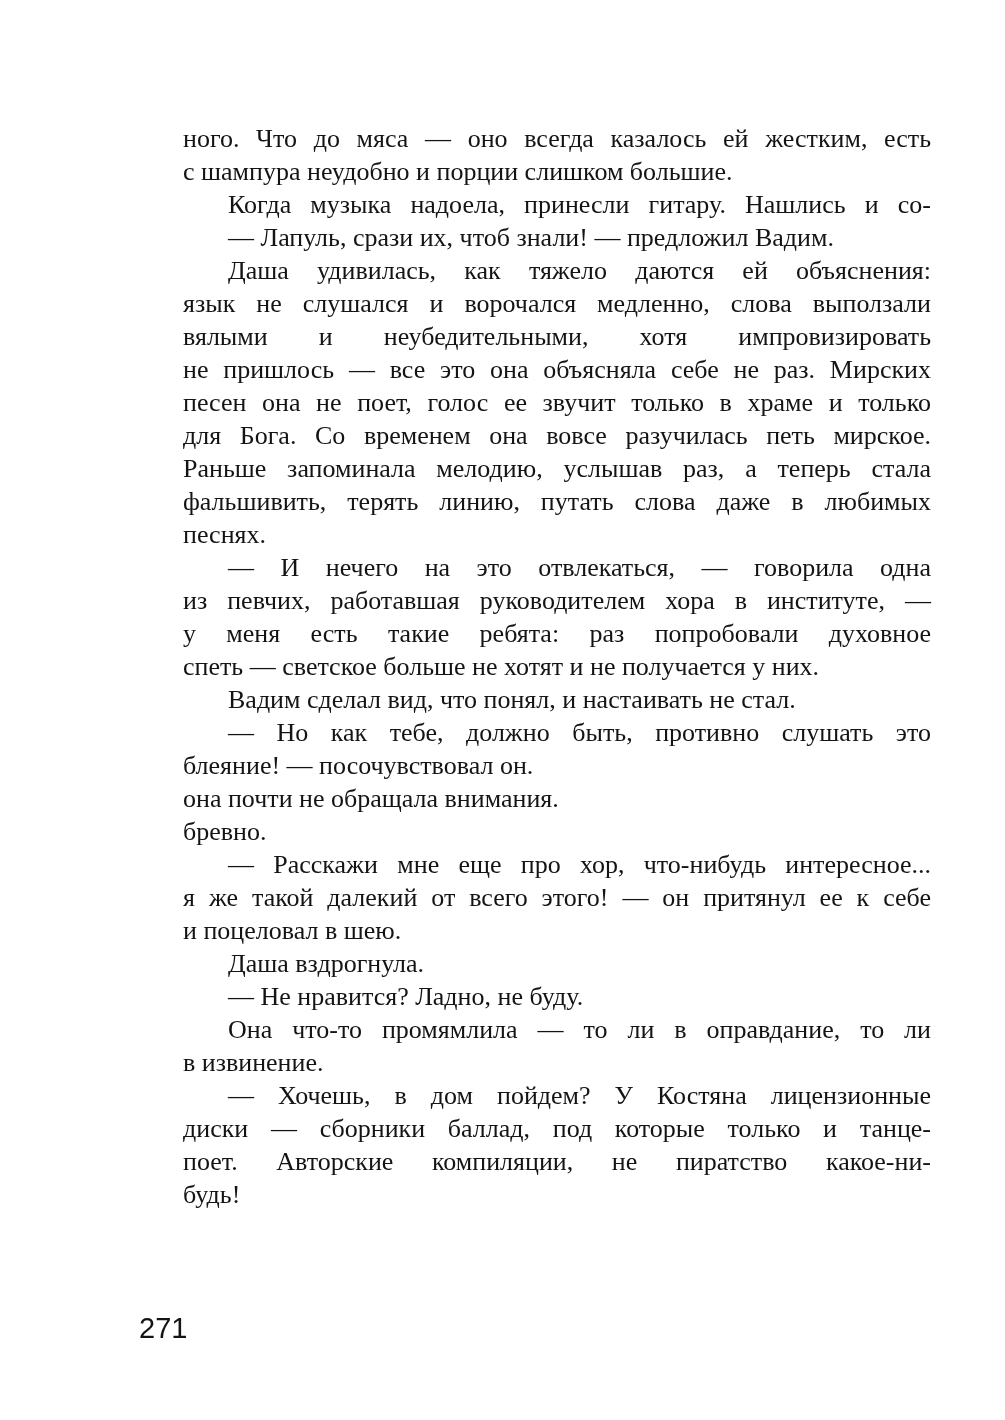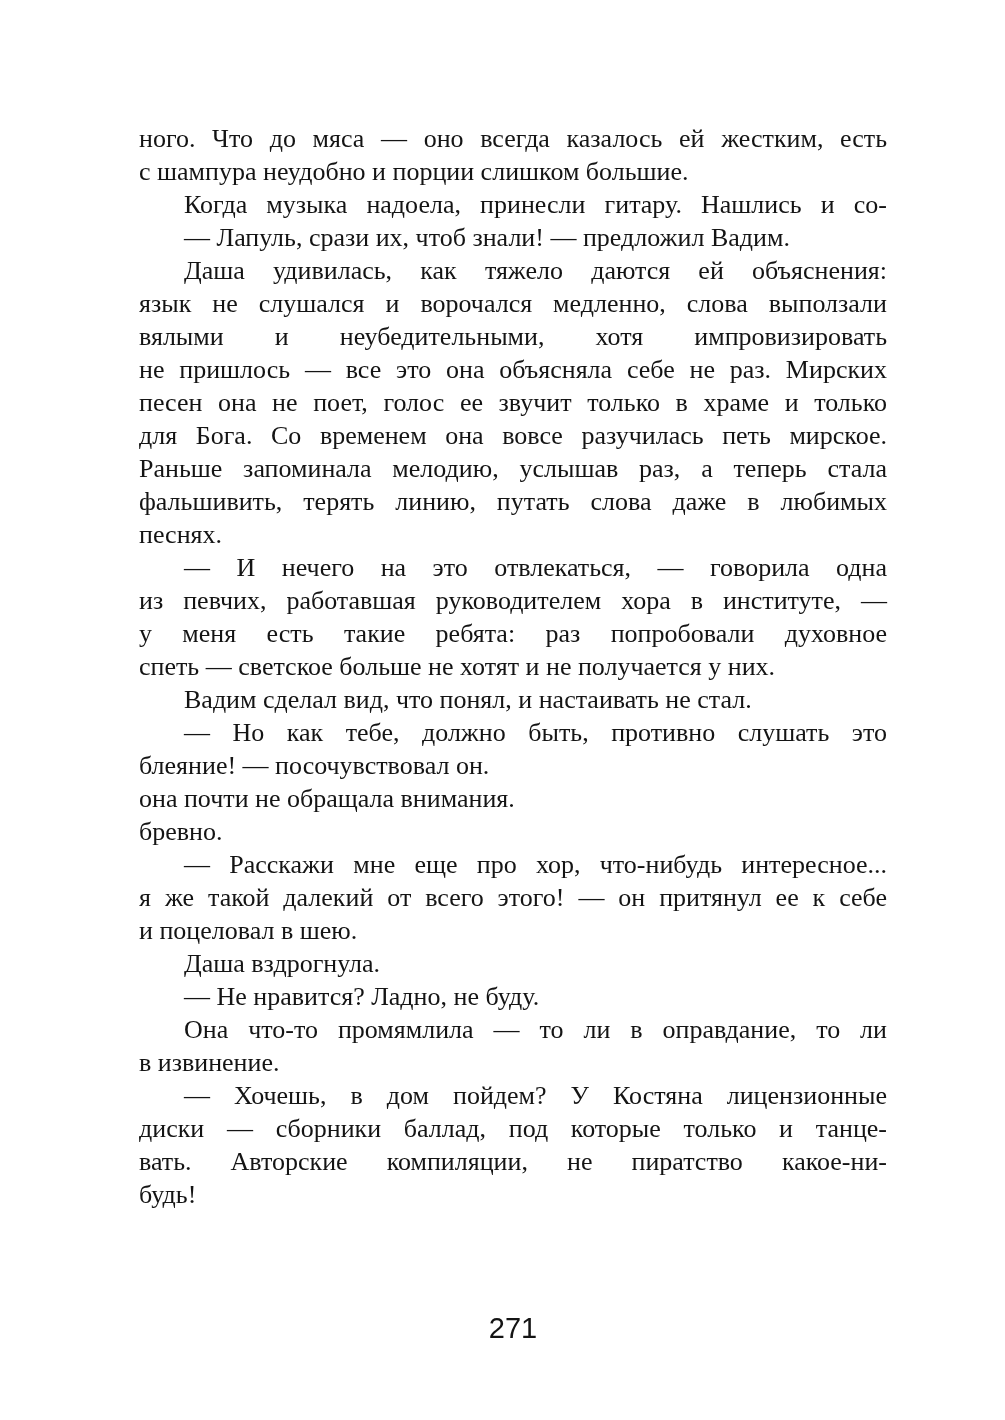--- a/index.html
+++ b/index.html
@@ -19,38 +19,38 @@
     left: 139px;
     top: 122px;
     width: 748px;
     font-family: "Liberation Serif", "DejaVu Serif", serif;
     font-size: 26px;
     line-height: 33px;
     color: #141414;
   }
   .line {
     width: 100%;
+    margin-left: 44px;
   }
   .line.fill {
     text-align: justify;
     text-align-last: justify;
   }
   .line.end {
     text-align: center;
     text-align-last: left;
   }
   .line.indent {
     text-indent: 45px;
   }
   .folio {
     position: absolute;
     left: 139px;
     top: 1312px;
     width: 748px;
-    text-align: center;
   }
   .pagenum {
     font-family: "Liberation Sans", "DejaVu Sans", sans-serif;
     font-size: 29px;
     color: #141414;
   }
 </style>
 </head>
 <body>
 
@@ -80,19 +80,19 @@
       <div class="line end">бревно.</div>
       <div class="line fill indent">— Расскажи мне еще про хор, что-нибудь интересное...</div>
       <div class="line fill">я же такой далекий от всего этого! — он притянул ее к себе</div>
       <div class="line end">и поцеловал в шею.</div>
       <div class="line end indent">Даша вздрогнула.</div>
       <div class="line end indent">— Не нравится? Ладно, не буду.</div>
       <div class="line fill indent">Она что-то промямлила — то ли в оправдание, то ли</div>
       <div class="line end">в извинение.</div>
       <div class="line fill indent">— Хочешь, в дом пойдем? У Костяна лицензионные</div>
       <div class="line fill">диски — сборники баллад, под которые только и танце-</div>
-      <div class="line fill">вать. Авторские компиляции, не пиратство какое-ни-</div>
+      <div class="line fill">поет. Авторские компиляции, не пиратство какое-ни-</div>
       <div class="line end">будь!</div>
     </main>
   <footer class="folio">
     <span class="pagenum">271</span>
   </footer>
 </div>
 
 </body></html>

